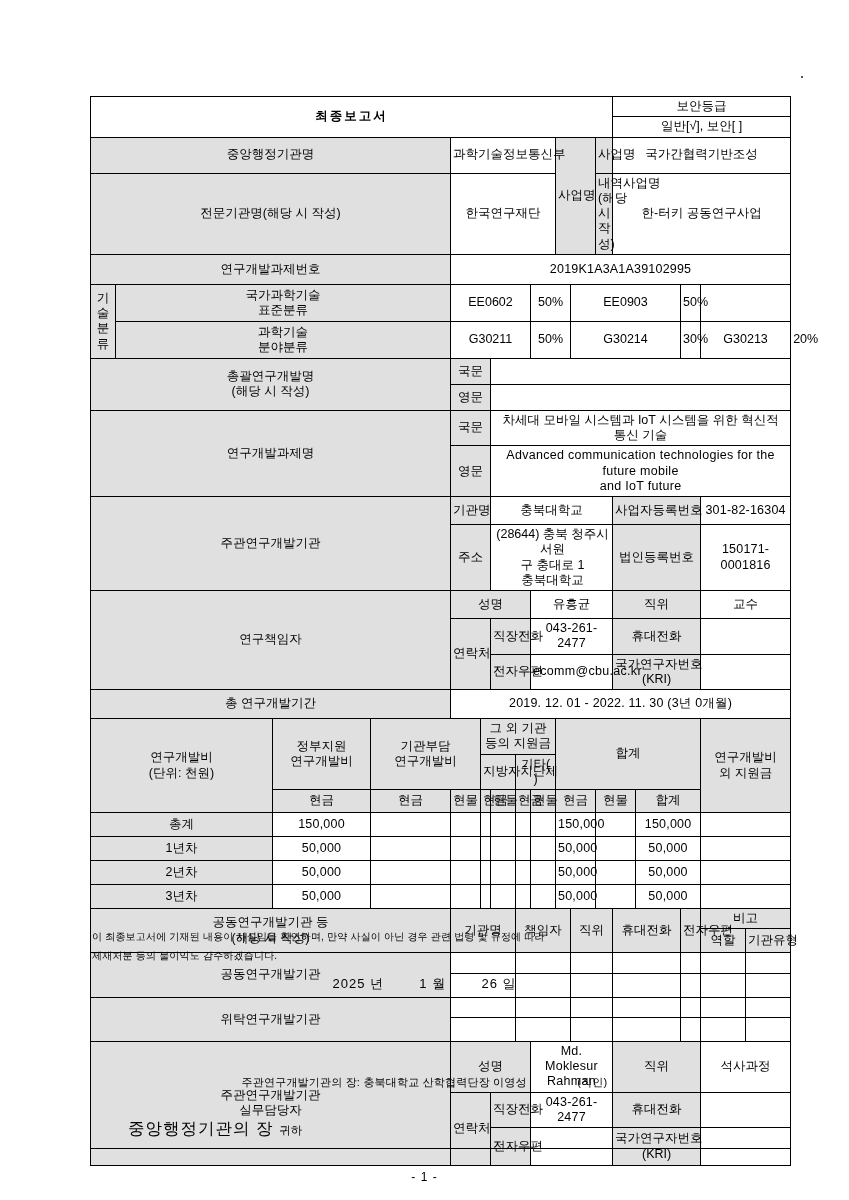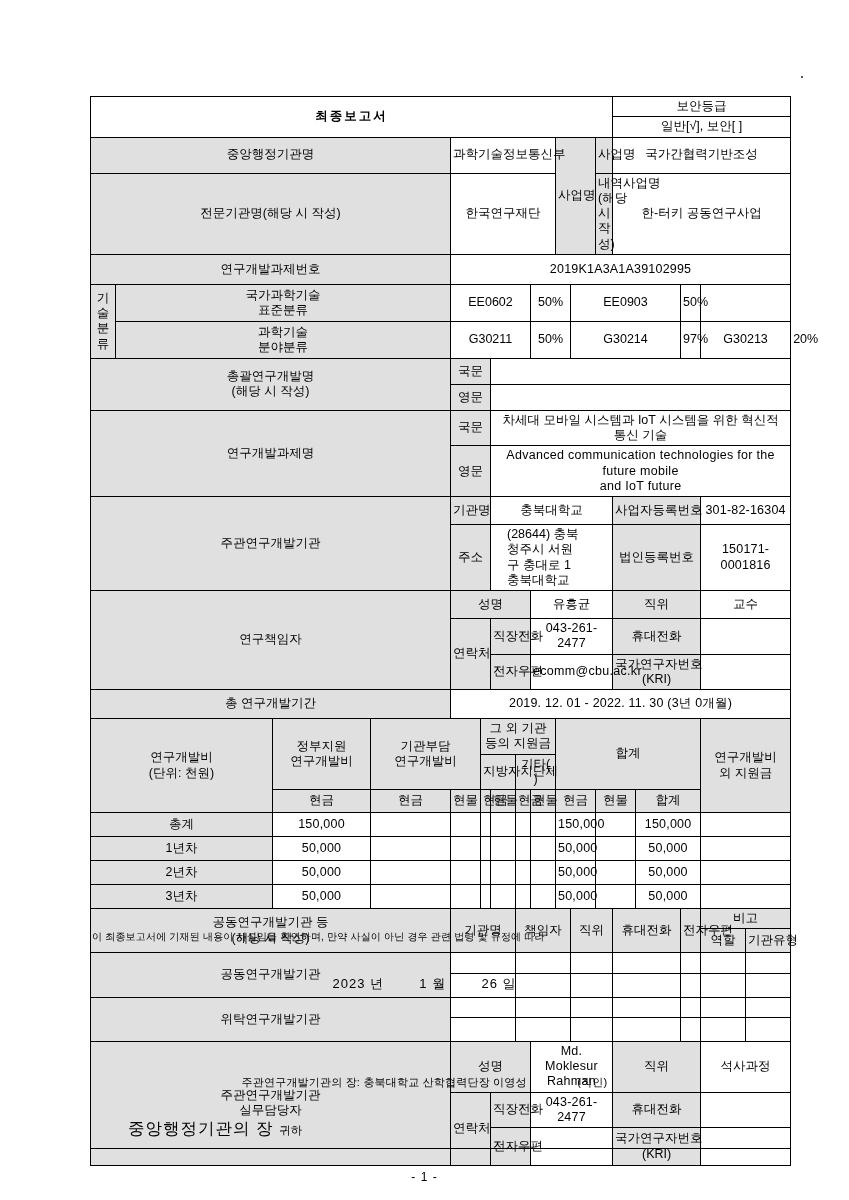--- a/index.html
+++ b/index.html
@@ -162,21 +162,21 @@
       <td class="wh sm" colspan="1"></td>
     </tr>
     <tr>
       <td class="sh" colspan="5" style="height:32px">
         <div>과학기술</div>
         <div>분야분류</div>
       </td>
       <td class="wh" colspan="4">G30211</td>
       <td class="wh sm" colspan="2">50%</td>
       <td class="wh" colspan="4">G30214</td>
-      <td class="wh sm" colspan="1">97%</td>
+      <td class="wh sm" colspan="1">30%</td>
       <td class="wh" colspan="3">G30213</td>
       <td class="wh sm" colspan="1">20%</td>
     </tr>
 
     <tr>
       <td class="sh" colspan="6" rowspan="2">
         <div>총괄연구개발명</div>
         <div>(해당 시 작성)</div>
       </td>
       <td class="sh" colspan="2" style="height:21px">국문</td>
@@ -202,21 +202,21 @@
 
     <tr>
       <td class="sh" colspan="6" rowspan="2">주관연구개발기관</td>
       <td class="sh" colspan="2" style="height:23px">기관명</td>
       <td class="wh" colspan="6">충북대학교</td>
       <td class="sh sm" colspan="3">사업자등록번호</td>
       <td class="wh num" colspan="3">301-82-16304</td>
     </tr>
     <tr>
       <td class="sh" colspan="2" style="height:38px">주소</td>
-      <td class="wh sm" colspan="6" style="text-align:left;padding-left:16px">
+      <td class="wh sm" colspan="6" style="text-align:center;padding-left:4px">
         <div>(28644) 충북 청주시 서원</div>
         <div>구 충대로 1 충북대학교</div>
       </td>
       <td class="sh sm" colspan="3">법인등록번호</td>
       <td class="wh num sm" colspan="3">150171-0001816</td>
     </tr>
 
     <tr>
       <td class="sh" colspan="6" rowspan="3">연구책임자</td>
       <td class="sh" colspan="4" style="height:23px">성명</td>
@@ -420,24 +420,25 @@
         <div>국가연구자번호</div>
         <div>(KRI)</div>
       </td>
       <td class="wh thickBot" colspan="3">&nbsp;</td>
     </tr>
   </tbody>
     </table>
 
   <div class="stmt">
     <div>이 최종보고서에 기재된 내용이 사실임을 확인하며, 만약 사실이 아닌 경우 관련 법령 및 규정에 따라</div>
+    <div>제재처분 등의 불이익도 감수하겠습니다.</div>
   </div>
 
   <div class="dateline">
-    <span>2023 년</span>
+    <span>2025 년</span>
     <span class="gap"></span>
     <span>1 월</span>
     <span class="gap"></span>
     <span>26 일</span>
   </div>
 
 
   <div class="sign2">
     <span>주관연구개발기관의 장: 충북대학교 산학협력단장 이영성</span>
     <span class="gap2"></span>

